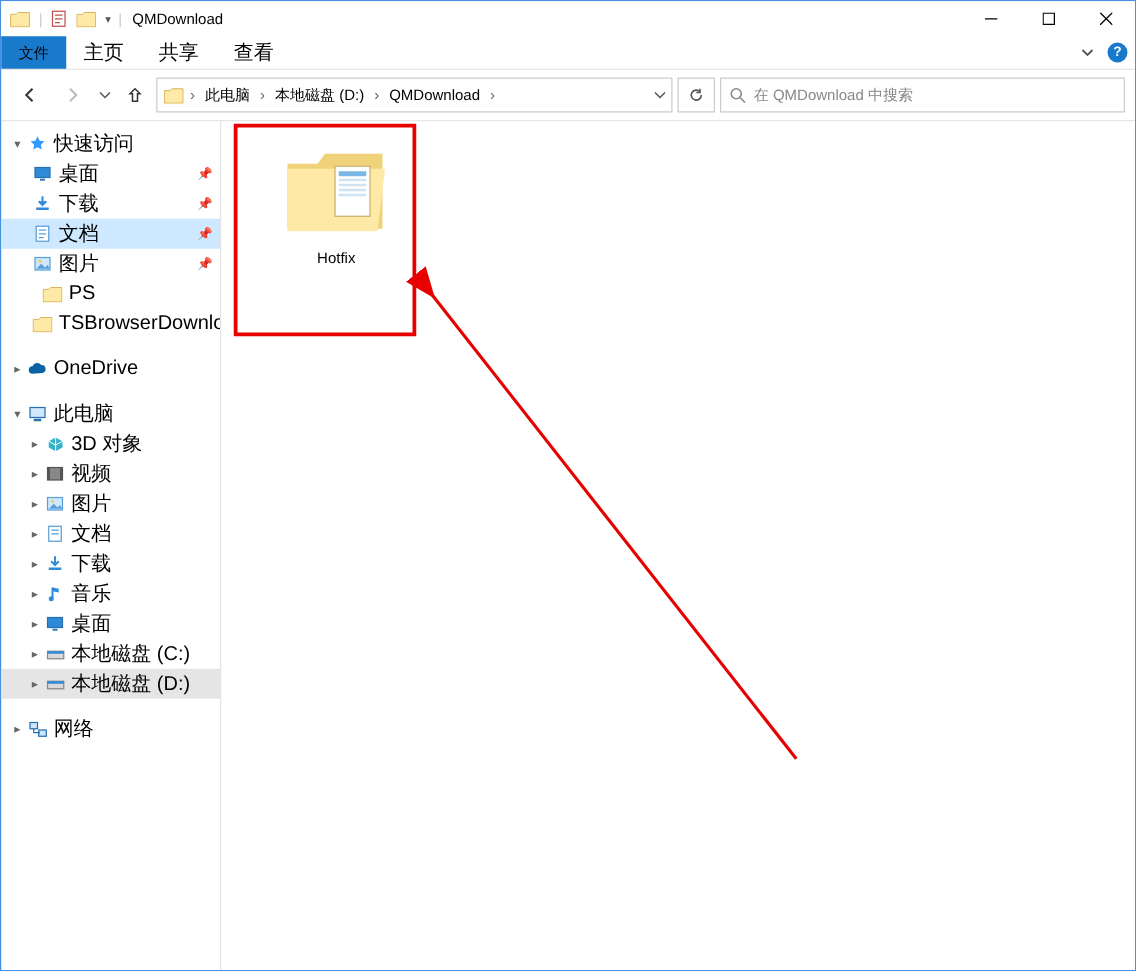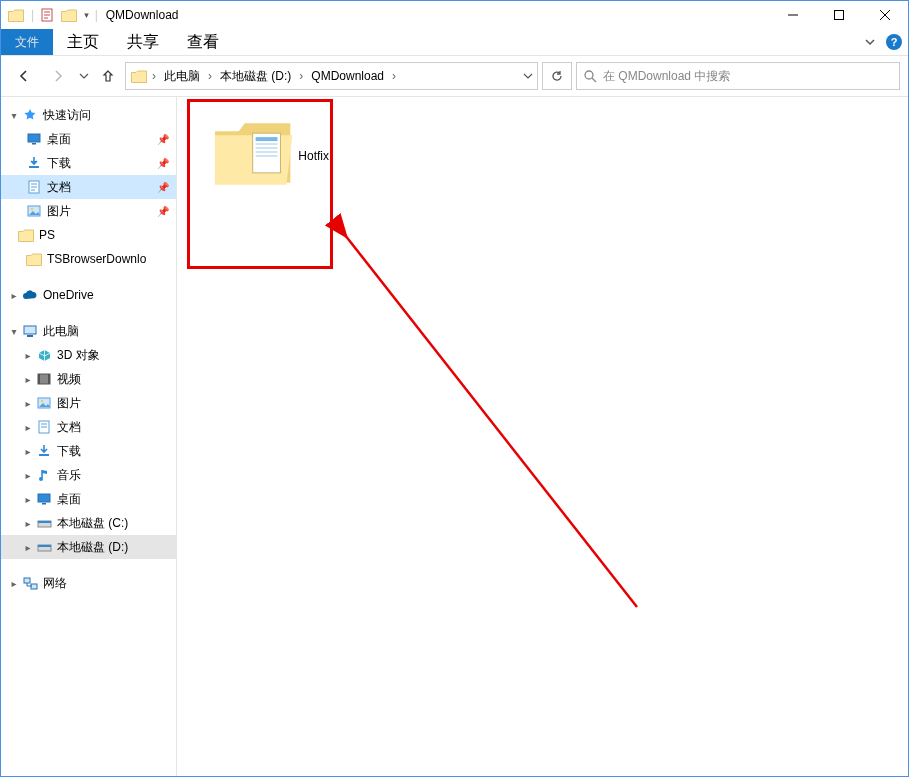--- a/index.html
+++ b/index.html
@@ -3,21 +3,21 @@
 <meta charset="utf-8">
 <style>
 html,body{margin:0;padding:0;font-family:"Microsoft YaHei","Segoe UI",sans-serif;font-size:12px;color:#000;background:#fff;overflow:hidden}
 .window{width:909px;height:777px;border:1px solid #4a90e2;box-sizing:border-box;display:flex;flex-direction:column;position:relative}
 .titlebar{height:28px;background:#fff;display:flex;align-items:center;position:relative}
 .titlebar .icons-left{display:flex;align-items:center;gap:6px;padding-left:6px}
 .titlebar .title{margin-left:8px;font-size:12px}
 .titlebar .win-controls{position:absolute;right:0;top:0;display:flex;height:28px}
 .win-btn{width:46px;height:28px;display:flex;align-items:center;justify-content:center;cursor:default}
 .menubar{height:26px;display:flex;align-items:stretch;border-bottom:1px solid #e5e5e5;position:relative}
-.file-tab{background:#1979ca;color:#e5e5e5;padding:0 14px;display:flex;align-items:center;font-size:12px}
+.file-tab{background:#1979ca;color:#000000;padding:0 14px;display:flex;align-items:center;font-size:12px}
 .menu-item{padding:0 14px;display:flex;align-items:center;font-size:16px;cursor:default}
 .menubar .right{position:absolute;right:6px;top:0;height:26px;display:flex;align-items:center;gap:10px}
 .ribbon-chevron svg{display:block}
 .help-icon{width:16px;height:16px;border-radius:50%;background:#1979ca;color:#fff;display:flex;align-items:center;justify-content:center;font-size:11px;font-weight:bold}
 .navbar{height:40px;display:flex;align-items:center;gap:4px;padding:0 8px;border-bottom:1px solid #e5e5e5}
 .nav-arrow{width:30px;height:30px;display:flex;align-items:center;justify-content:center;color:#555;cursor:default}
 .nav-arrow.disabled{color:#bbb}
 .nav-up{width:26px;height:26px;display:flex;align-items:center;justify-content:center;color:#555}
 .addr-box{flex:1;height:26px;border:1px solid #ccc;display:flex;align-items:center;padding:0 4px;gap:2px;min-width:0}
 .addr-seg{display:flex;align-items:center;gap:2px;padding:0 4px;height:22px;cursor:default;white-space:nowrap}
@@ -25,24 +25,24 @@
 .addr-right{margin-left:auto;display:flex;align-items:center;gap:4px}
 .refresh-box{height:26px;width:28px;border:1px solid #ccc;display:flex;align-items:center;justify-content:center}
 .search-box{width:310px;height:26px;border:1px solid #ccc;display:flex;align-items:center;padding:0 6px;color:#888;gap:6px}
 .body{flex:1;display:flex;min-height:0}
 .sidebar{width:175px;border-right:1px solid #e5e5e5;overflow:hidden;padding-top:6px;position:relative}
 .tree-item{height:24px;display:flex;align-items:center;padding-left:6px;cursor:default;white-space:nowrap;position:relative}
 .tree-item.selected{background:#cde8ff}
 .tree-item.drive-sel{background:#e5e5e5}
 .tree-exp{width:14px;display:flex;align-items:center;justify-content:center;color:#666;font-size:10px}
 .tree-icon{width:18px;display:flex;align-items:center;justify-content:center}
-.tree-label{padding:0 4px;flex:1;overflow:hidden;text-overflow:clip;font-size:12px}
+.tree-label{padding:0 4px;flex:1;overflow:hidden;text-overflow:clip;font-size:16px}
 .pin-icon{position:absolute;right:6px;color:#8a8a8a;font-size:10px}
 .content{flex:1;position:relative;overflow:hidden}
-.folder-item{position:absolute;left:200px;top:110px;width:120px;display:flex;flex-direction:row;align-items:center;cursor:default}
+.folder-item{position:absolute;left:200px;top:110px;width:120px;display:flex;flex-direction:column;align-items:center;cursor:default}
 .folder-item .label{margin-top:6px;font-size:12px}
 .red-box{position:absolute;left:184px;top:94px;width:140px;height:164px;border:3px solid #e60000;pointer-events:none}
 .statusbar{height:24px;border-top:1px solid #e5e5e5;display:flex;align-items:center;padding:0 10px;font-size:12px;color:#555;position:relative}
 .view-icons{position:absolute;right:8px;display:flex;gap:6px}
 .icon-folder-small{width:16px;height:13px}
 .iblue{color:#1979ca}
 svg{display:block}
 </style>
 </head>
 <body>
@@ -220,21 +220,21 @@
         <span class="tree-icon">
             <svg width="14" height="12" viewBox="0 0 14 12">
               <rect x="1" y="1" width="12" height="10" fill="#cfe8ff" stroke="#5aa0d8"></rect>
               <circle cx="5" cy="4" r="1.2" fill="#f7c948"></circle>
               <path d="M2 10 L6 6 L9 9 L11 7 L13 10 Z" fill="#5aa0d8"></path>
             </svg>
           </span>
         <span class="tree-label">图片</span>
         <span class="pin-icon">📌</span>
       </div>
-      <div class="tree-item" style="padding-left:16px">
+      <div class="tree-item" style="padding-left:32px">
         <span class="tree-icon">
             <svg class="icon-folder-small" viewBox="0 0 16 13">
               <path fill="#ffe9a6" stroke="#d9b65a" stroke-width="0.8" d="M0.5 2.5 L5 2.5 L6.5 1 H15.5 V12.5 H0.5 Z"></path>
             </svg>
           </span>
         <span class="tree-label">PS</span>
       </div>
       <div class="tree-item" style="padding-left:24px">
         <span class="tree-icon">
             <svg class="icon-folder-small" viewBox="0 0 16 13">

